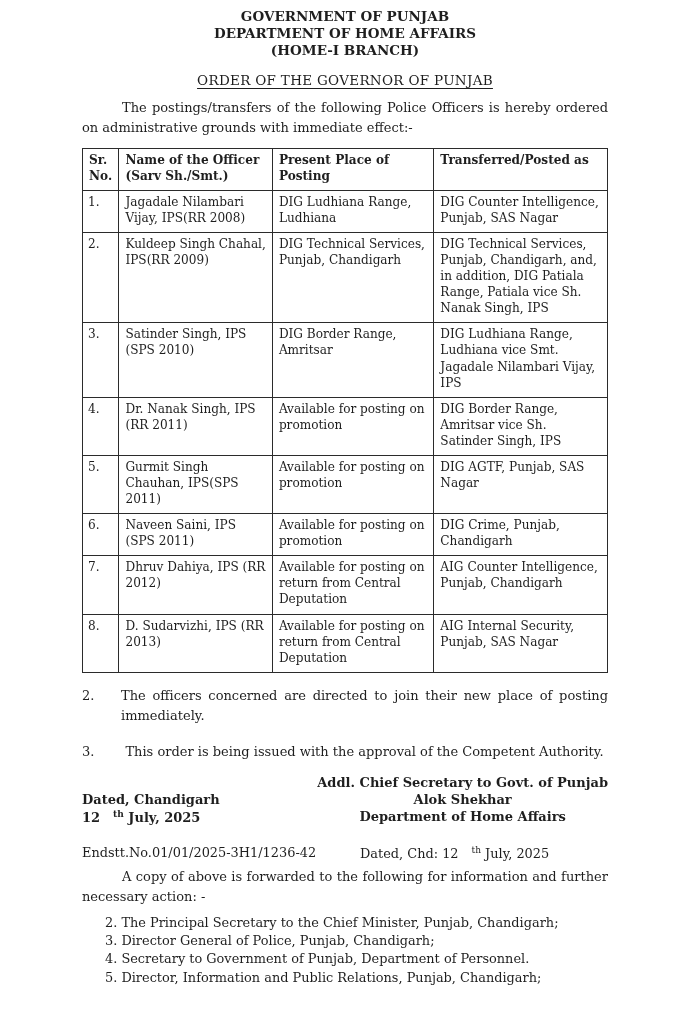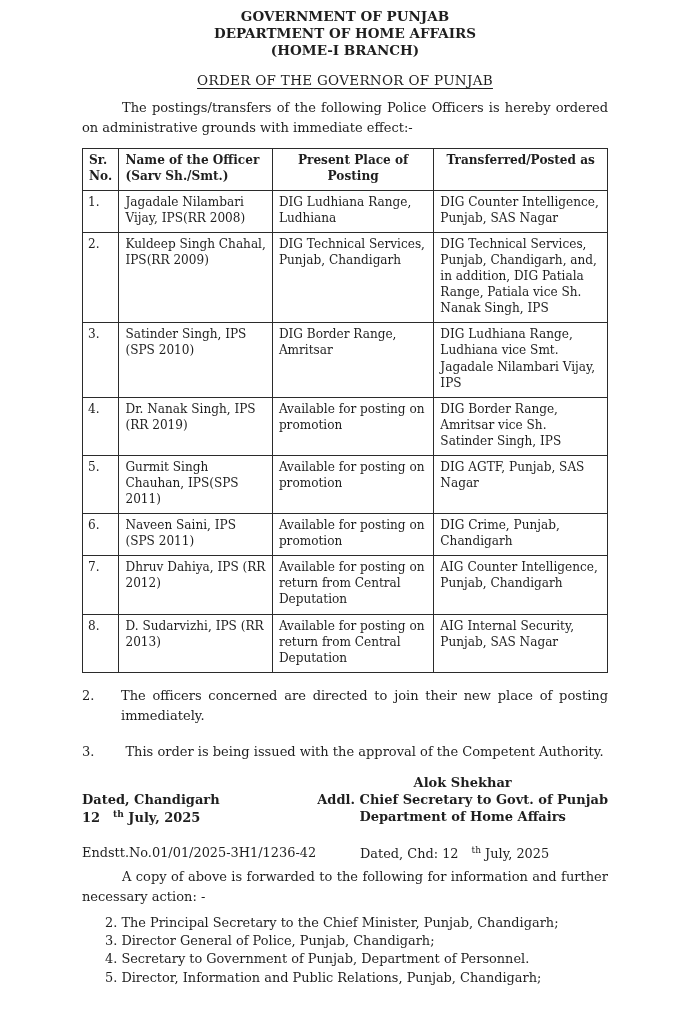--- a/index.html
+++ b/index.html
@@ -22,21 +22,21 @@
   .para { font-size:13px; line-height:1.58; text-align:justify; }
   .para.indent { text-indent:40px; }
   .p1 { margin-top:9px; }
 
   .otable { width:100%; border-collapse:collapse; margin-top:9px; font-size:12.1px; }
   .otable th, .otable td {
     border:1px solid #2b2b2b; vertical-align:top;
     padding:3px 6px 6px 6px; line-height:1.33;
   }
   .otable th { font-weight:bold; text-align:left; white-space:pre-line;margin-top:16px; }
-  .otable th.center { text-align:center; white-space:normal; }
+  .otable th.center { white-space:normal; }
   .col-sr { width:34px; }
   .col-name { width:152px; }
   .col-present { width:160px; }
   .col-trans { width:172px; }
   .otable td.sr { padding-left:5px; }
 
   .numbered { display:flex; margin-top:13px; }
   .numbered .num { flex:0 0 39px; }
   .numbered .ptext { flex:1; text-align:justify; }
   .p3 { margin-top:15px; }
@@ -103,21 +103,21 @@
         <td>DIG Technical Services, Punjab, Chandigarh, and, in addition, DIG Patiala Range, Patiala vice Sh. Nanak Singh, IPS</td>
       </tr>
       <tr>
         <td class="sr">3.</td>
         <td>Satinder Singh, IPS (SPS 2010)</td>
         <td>DIG Border Range, Amritsar</td>
         <td>DIG Ludhiana Range, Ludhiana vice Smt. Jagadale Nilambari Vijay, IPS</td>
       </tr>
       <tr>
         <td class="sr">4.</td>
-        <td>Dr. Nanak Singh, IPS (RR 2019)</td>
+        <td>Dr. Nanak Singh, IPS (RR 2011)</td>
         <td>Available for posting on promotion</td>
         <td>DIG Border Range, Amritsar vice Sh. Satinder Singh, IPS</td>
       </tr>
       <tr>
         <td class="sr">5.</td>
         <td>Gurmit Singh Chauhan, IPS(SPS 2011)</td>
         <td>Available for posting on promotion</td>
         <td>DIG AGTF, Punjab, SAS Nagar</td>
       </tr>
       <tr>
@@ -150,22 +150,22 @@
     <span class="num">3.</span>
     <span class="ptext">This order is being issued with the approval of the Competent Authority.</span>
   </div>
 
   <div class="sign-row">
     <div class="dated-block">
       <div>Dated, Chandigarh</div>
       <div><span>12</span><sup>th</sup><span> July, 2025</span></div>
     </div>
     <div class="signed-block">
+      <div>Addl. Chief Secretary to Govt. of Punjab</div>
       <div>Alok Shekhar</div>
-      <div>Addl. Chief Secretary to Govt. of Punjab</div>
       <div>Department of Home Affairs</div>
     </div>
   </div>
 
   <div class="endst-row">
     <span class="endst-no">Endstt.No.01/01/2025-3H1/1236-42</span>
     <span><span>Dated, Chd: 12</span><sup>th</sup><span> July, 2025</span></span>
   </div>
 
   <p class="para indent copy-para">A copy of above is forwarded to the following for information and further necessary action: -</p>

